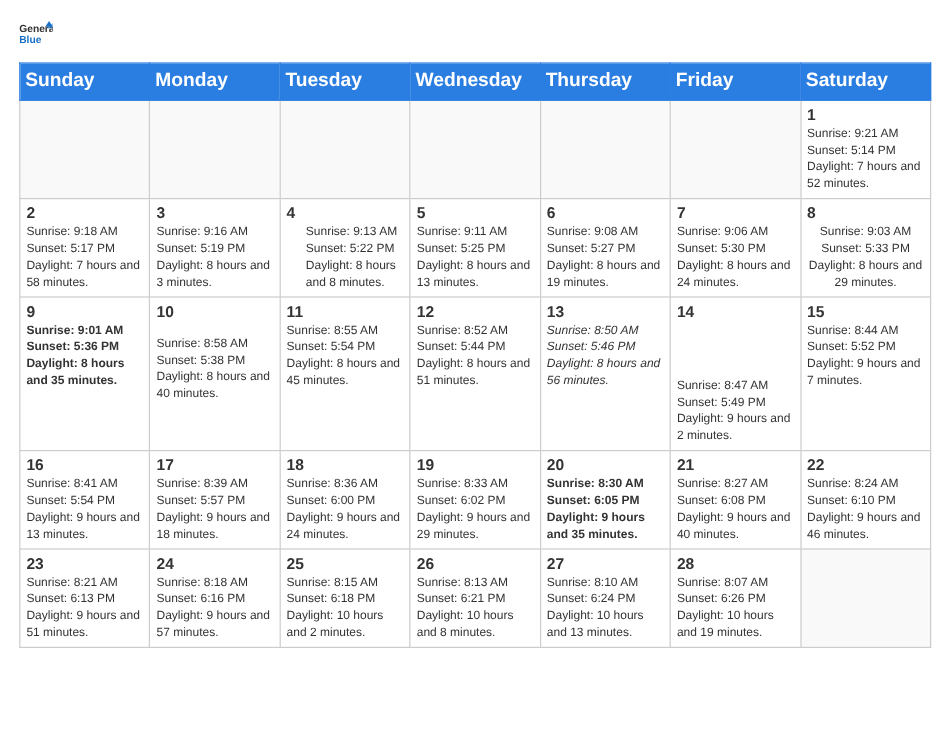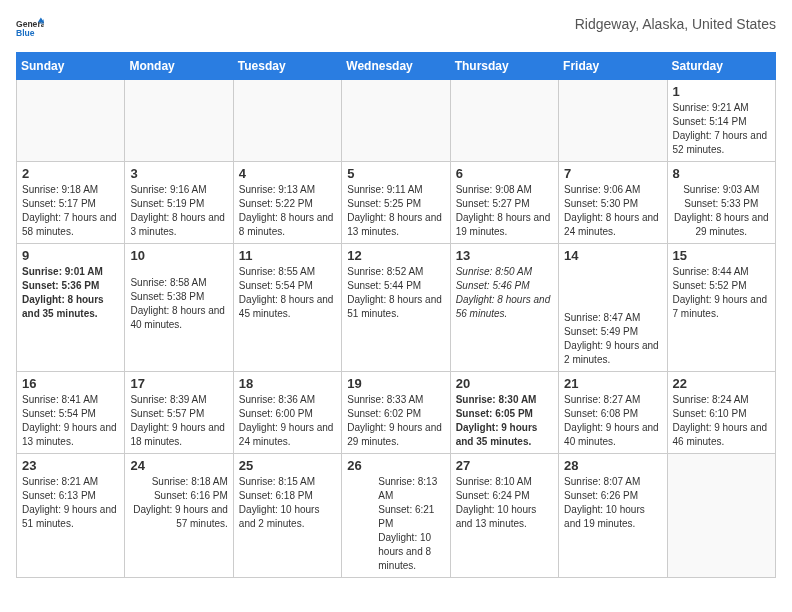--- a/index.html
+++ b/index.html
@@ -38,21 +38,21 @@
       color: #555;
     }
     table {
       width: 100%;
       border-collapse: collapse;
       table-layout: fixed;
     }
     th {
       background-color: #2a7de1;
       color: white;
-      font-size: 12px;
+      font-size: 16px;
       font-weight: bold;
       padding: 6px 4px;
       text-align: left;
       border: 1px solid #2a7de1;
     }
     td {
       border: 1px solid #ccc;
       vertical-align: top;
       padding: 4px 5px;
       height: 80px;
@@ -81,21 +81,20 @@
 <div class="header">
   <div class="logo">
     <svg class="logo-icon" viewBox="0 0 36 36">
       <text x="0" y="14" font-size="11" font-weight="bold" fill="#333">General</text>
       <text x="0" y="26" font-size="11" font-weight="bold" fill="#1a6fc4">Blue</text>
       <polygon points="28,8 36,8 32,2" fill="#1a6fc4"></polygon>
       <polygon points="30,10 36,10 36,4" fill="#1a6fc4" opacity="0.6"></polygon>
     </svg>
   </div>
   <div class="title-block">
-    <div class="location">Ridgeway, Alaska, United States</div>
   </div>
 </div>
 
 <table>
   <thead>
     <tr>
       <th><span>Sunday</span></th>
       <th><span>Monday</span></th>
       <th><span>Tuesday</span></th>
       <th><span>Wednesday</span></th>
@@ -127,21 +126,21 @@
 Daylight: 7 hours and 58 minutes.</div>
         </td>
         <td>
           <span class="day-num">3</span>
           <div class="day-info" style="white-space: pre-wrap;">Sunrise: 9:16 AM
 Sunset: 5:19 PM
 Daylight: 8 hours and 3 minutes.</div>
         </td>
         <td>
           <span class="day-num">4</span>
-          <div class="day-info" style="white-space: pre-wrap;">Sunrise: 9:13 AM
+          <div class="day-info" style="white-space: pre-wrap; margin-left: 16px;">Sunrise: 9:13 AM
 Sunset: 5:22 PM
 Daylight: 8 hours and 8 minutes.</div>
         </td>
         <td>
           <span class="day-num">5</span>
           <div class="day-info" style="white-space: pre-wrap;">Sunrise: 9:11 AM
 Sunset: 5:25 PM
 Daylight: 8 hours and 13 minutes.</div>
         </td>
         <td>
@@ -253,33 +252,33 @@
       </tr>
       <tr>
         <td>
           <span class="day-num">23</span>
           <div class="day-info" style="white-space: pre-wrap;">Sunrise: 8:21 AM
 Sunset: 6:13 PM
 Daylight: 9 hours and 51 minutes.</div>
         </td>
         <td>
           <span class="day-num">24</span>
-          <div class="day-info" style="white-space: pre-wrap; text-align: right;">Sunrise: 8:18 AM
+          <div class="day-info" style="white-space: pre-wrap;">Sunrise: 8:18 AM
 Sunset: 6:16 PM
 Daylight: 9 hours and 57 minutes.</div>
         </td>
         <td>
           <span class="day-num">25</span>
           <div class="day-info" style="white-space: pre-wrap;">Sunrise: 8:15 AM
 Sunset: 6:18 PM
 Daylight: 10 hours and 2 minutes.</div>
         </td>
         <td>
           <span class="day-num">26</span>
-          <div class="day-info" style="white-space: pre-wrap; margin-left: 31px;">Sunrise: 8:13 AM
+          <div class="day-info" style="white-space: pre-wrap;">Sunrise: 8:13 AM
 Sunset: 6:21 PM
 Daylight: 10 hours and 8 minutes.</div>
         </td>
         <td>
           <span class="day-num">27</span>
           <div class="day-info" style="white-space: pre-wrap;">Sunrise: 8:10 AM
 Sunset: 6:24 PM
 Daylight: 10 hours and 13 minutes.</div>
         </td>
         <td>

